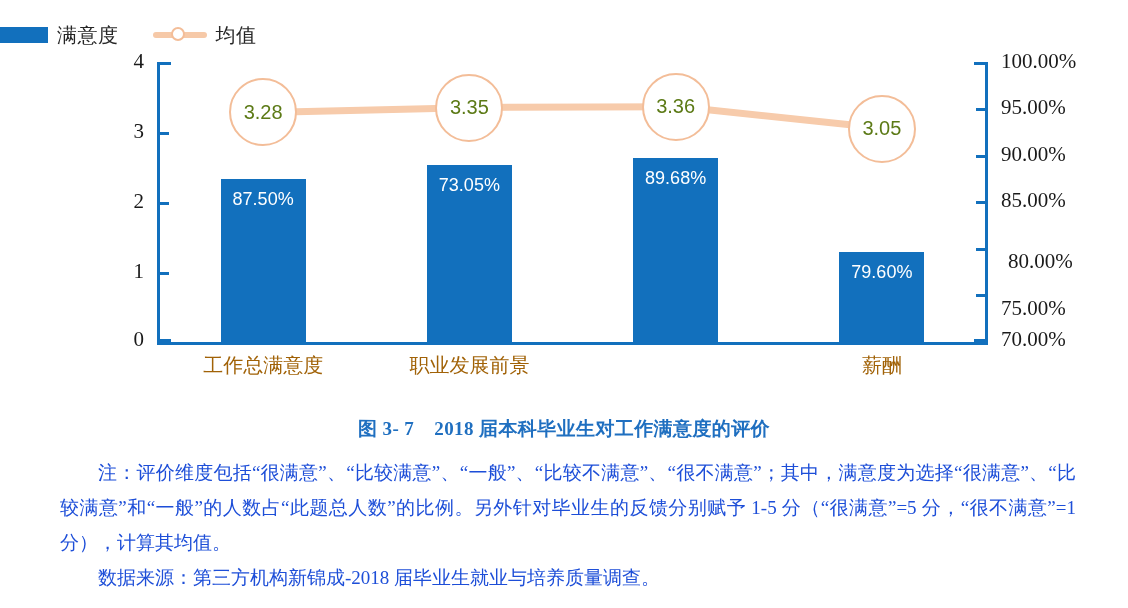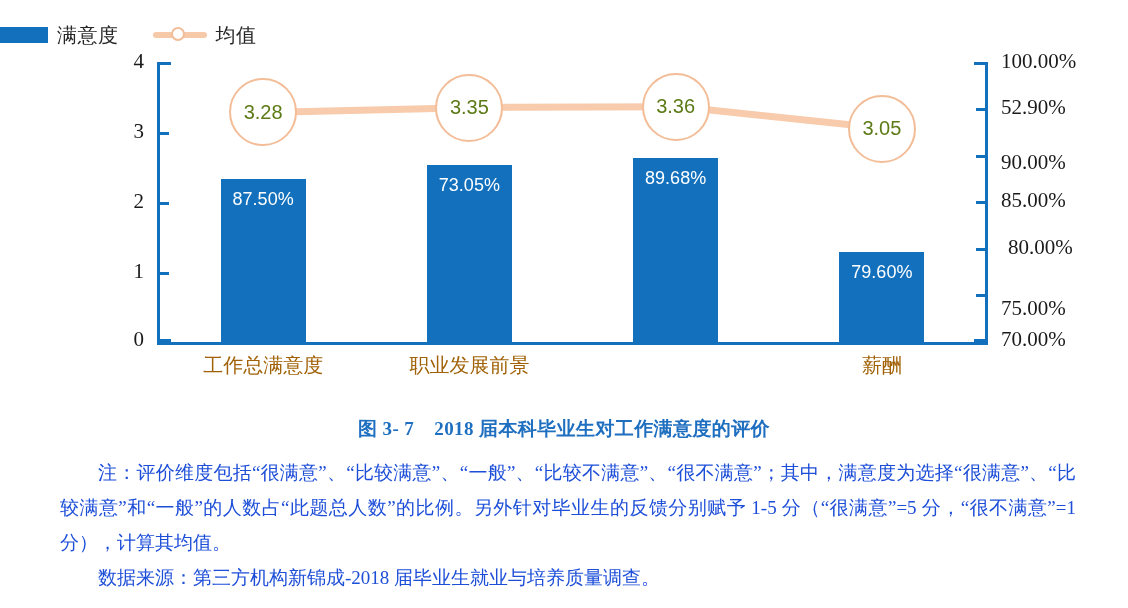--- a/index.html
+++ b/index.html
@@ -248,24 +248,24 @@
     <div class="tick" style="right:0px;  top:186px;"></div>
     <div class="tick" style="right:0px;  top:232px;"></div>
 
     <div class="ylab-left" style="top:-13px;">4</div>
     <div class="ylab-left" style="top:57px;">3</div>
     <div class="ylab-left" style="top:127px;">2</div>
     <div class="ylab-left" style="top:197px;">1</div>
     <div class="ylab-left" style="top:265px;">0</div>
 
     <div class="ylab-right" style="top:-13px;">100.00%</div>
-    <div class="ylab-right" style="top:33px;">52.90%</div>
-    <div class="ylab-right" style="top:80px;margin-top:8px;">90.00%</div>
+    <div class="ylab-right" style="top:33px;">95.00%</div>
+    <div class="ylab-right" style="top:80px;">90.00%</div>
     <div class="ylab-right" style="top:126px;">85.00%</div>
-    <div class="ylab-right" style="top:173px;margin-left:23px;">80.00%</div>
+    <div class="ylab-right" style="top:187px;margin-left:23px;">80.00%</div>
     <div class="ylab-right" style="top:219px;margin-top:15px;">75.00%</div>
     <div class="ylab-right" style="top:265px;">70.00%</div>
 
     <div class="seg" id="seg0" style="left: 103.125px; top: 46.9px; width: 206.308px; transform: rotate(-1.36095deg);"></div>
     <div class="seg" id="seg1" style="left: 309.375px; top: 42px; width: 206.251px; transform: rotate(-0.194458deg);"></div>
     <div class="seg" id="seg2" style="left: 515.625px; top: 41.3px; width: 207.388px; transform: rotate(6.00611deg);"></div>
 
     <div class="bar" id="bar0" style="left: 60.625px; height: 163.333px;">
       <span class="bar-label">87.50%</span>
     </div>

